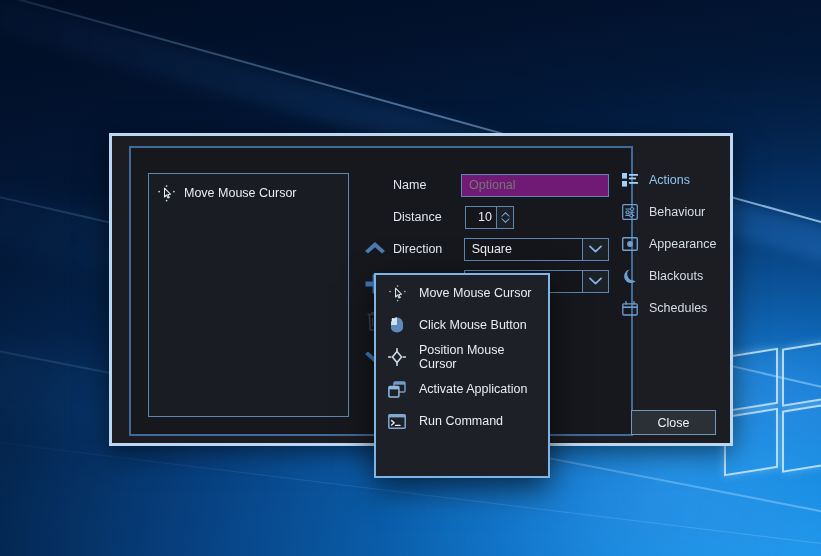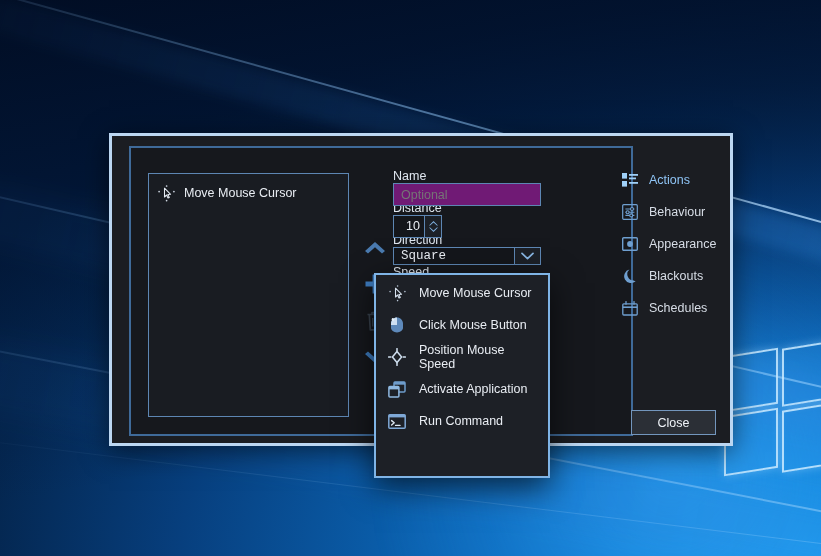--- a/index.html
+++ b/index.html
@@ -62,34 +62,34 @@
     display:flex;align-items:center;gap:9px;height:26px;padding:0 8px;margin-top:6px;
     color:#e9edf3;font-size:12.5px;
   }
 
   
   #toolbar{position:absolute;left:245px;top:92px;width:36px;}
   .tool{height:37px;display:flex;align-items:center;justify-content:center;color:#4f7fb5;}
 
   
   #form{position:absolute;left:281px;top:33px;width:216px;}
-  .row{display:flex;height:32px;flex-direction:column;}
+  .row{display:flex;align-items:center;height:32px;}
   .lbl{width:72px;color:#dfe6ef;font-size:12.5px;text-align:left;}
   .field{position:relative;}
   .txt{
     width:148px;height:23px;box-sizing:border-box;background:#701a75;
     border:1px solid #5d86b3;color:#8e98a6;font-size:12.5px;
     padding:0 7px;line-height:21px;
   }
   .spin{display:flex;width:49px;height:23px;box-sizing:border-box;border:1px solid #5d86b3;background:#14161b;}
   .spin-val{flex:1;text-align:right;padding-right:4px;color:#e9edf3;font-size:12.5px;line-height:21px;}
   .spin-btns{width:16px;border-left:1px solid #5d86b3;display:flex;flex-direction:column;align-items:center;justify-content:center;gap:1px;background:#1c2franch;background:#1c2027;}
   .combo{
     width:148px;height:23px;box-sizing:border-box;border:1px solid #5d86b3;background:#14161b;
-    display:flex;align-items:center;font-family:Liberation Mono, monospace;
+    display:flex;align-items:center;
   }
   .combo-val{flex:1;padding-left:7px;color:#e9edf3;font-size:12.5px;}
   .combo-btn{width:25px;height:100%;border-left:1px solid #5d86b3;display:flex;align-items:center;justify-content:center;background:#1c2027;}
   .hidden-field{
     position:absolute;left:389px;top:222px;width:32px;height:30px;
     border:1px solid #5d86b3;background:#14161b;box-sizing:border-box;
   }
 
   
   #sidebar{position:absolute;left:509px;top:28px;width:112px;}
@@ -313,21 +313,21 @@
     </span>
     <span>Click Mouse Button</span>
   </div>
   <div class="ctx-item">
     <span class="ctx-ico">
       <svg width="18" height="18" viewBox="0 0 18 18">
         <path d="M9 3.4 L13.6 9 L9 14.6 L4.4 9 Z" fill="none" stroke="#cfdeee" stroke-width="1.5"></path>
         <path d="M9 .6v2.2M9 15.2v2.2M.6 9h2.2M15.2 9h2.2" stroke="#cfdeee" stroke-width="1.5" stroke-linecap="round"></path>
       </svg>
     </span>
-    <span>Position Mouse Speed</span>
+    <span>Position Mouse Cursor</span>
   </div>
   <div class="ctx-item">
     <span class="ctx-ico">
       <svg width="18" height="17" viewBox="0 0 18 17">
         <rect x="6" y=".9" width="11" height="10" rx="1" fill="none" stroke="#6e9ccb" stroke-width="1.5"></rect>
         <rect x="6" y=".9" width="11" height="2.8" fill="#6e9ccb"></rect>
         <rect x=".9" y="5.6" width="10" height="10.3" rx="1" fill="#1d2026" stroke="#8fb8e0" stroke-width="1.5"></rect>
         <rect x=".9" y="5.6" width="10" height="2.8" fill="#8fb8e0"></rect>
       </svg>
     </span>

